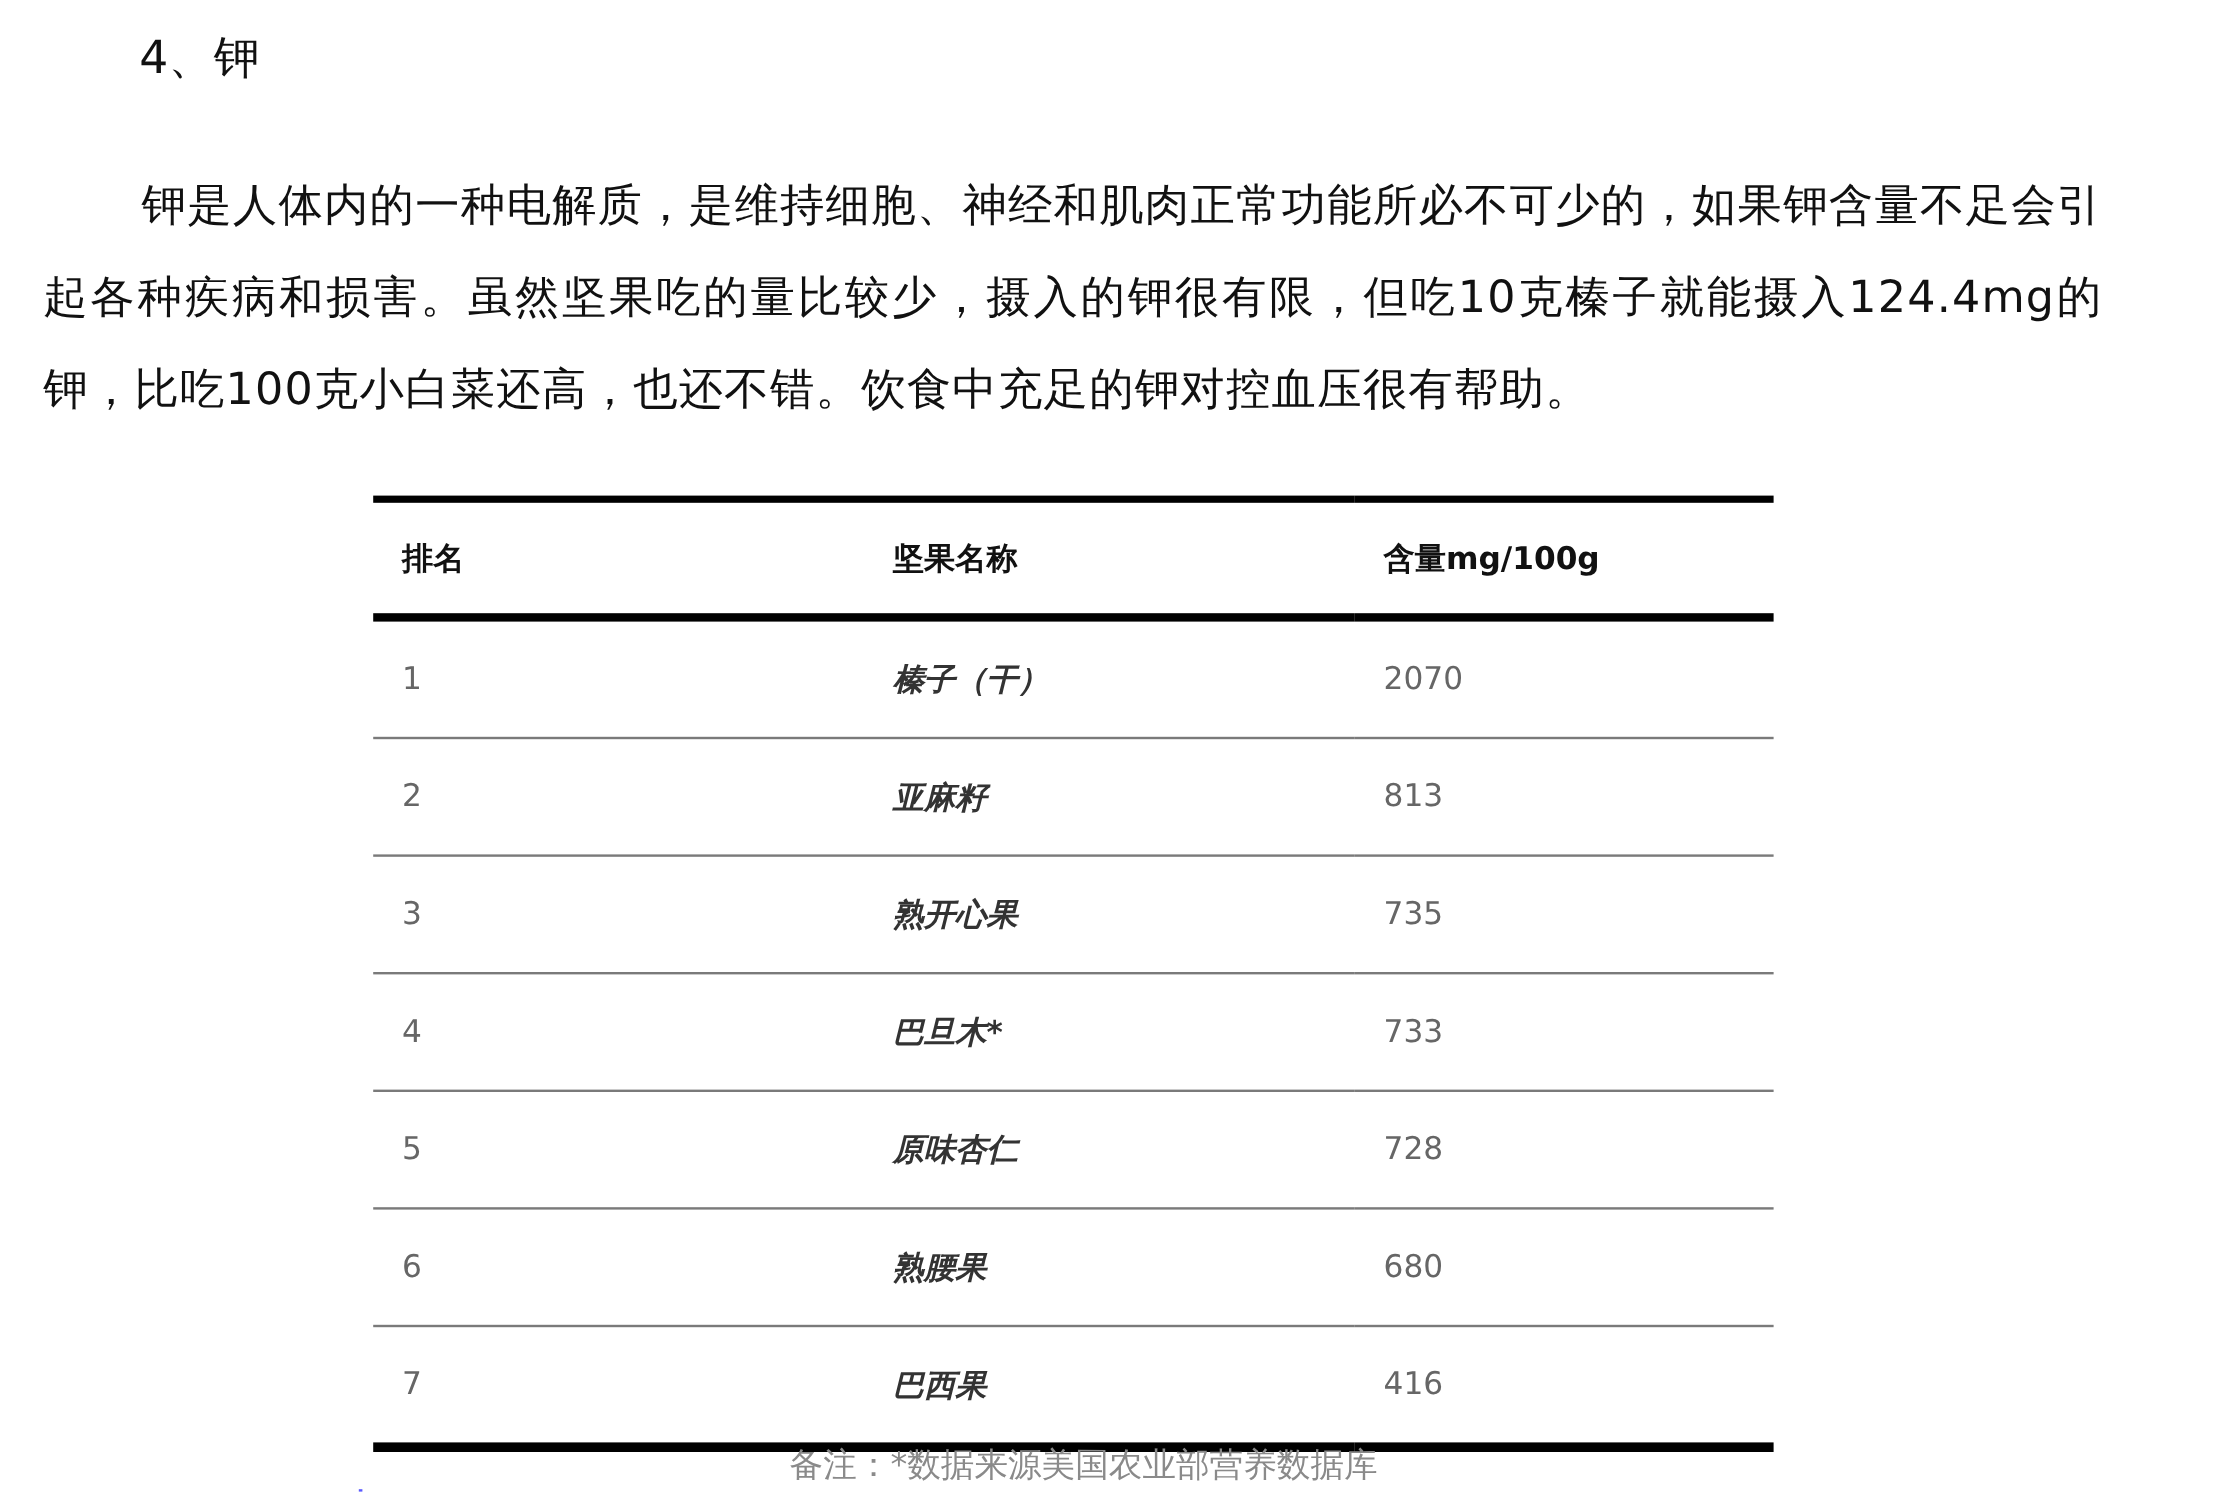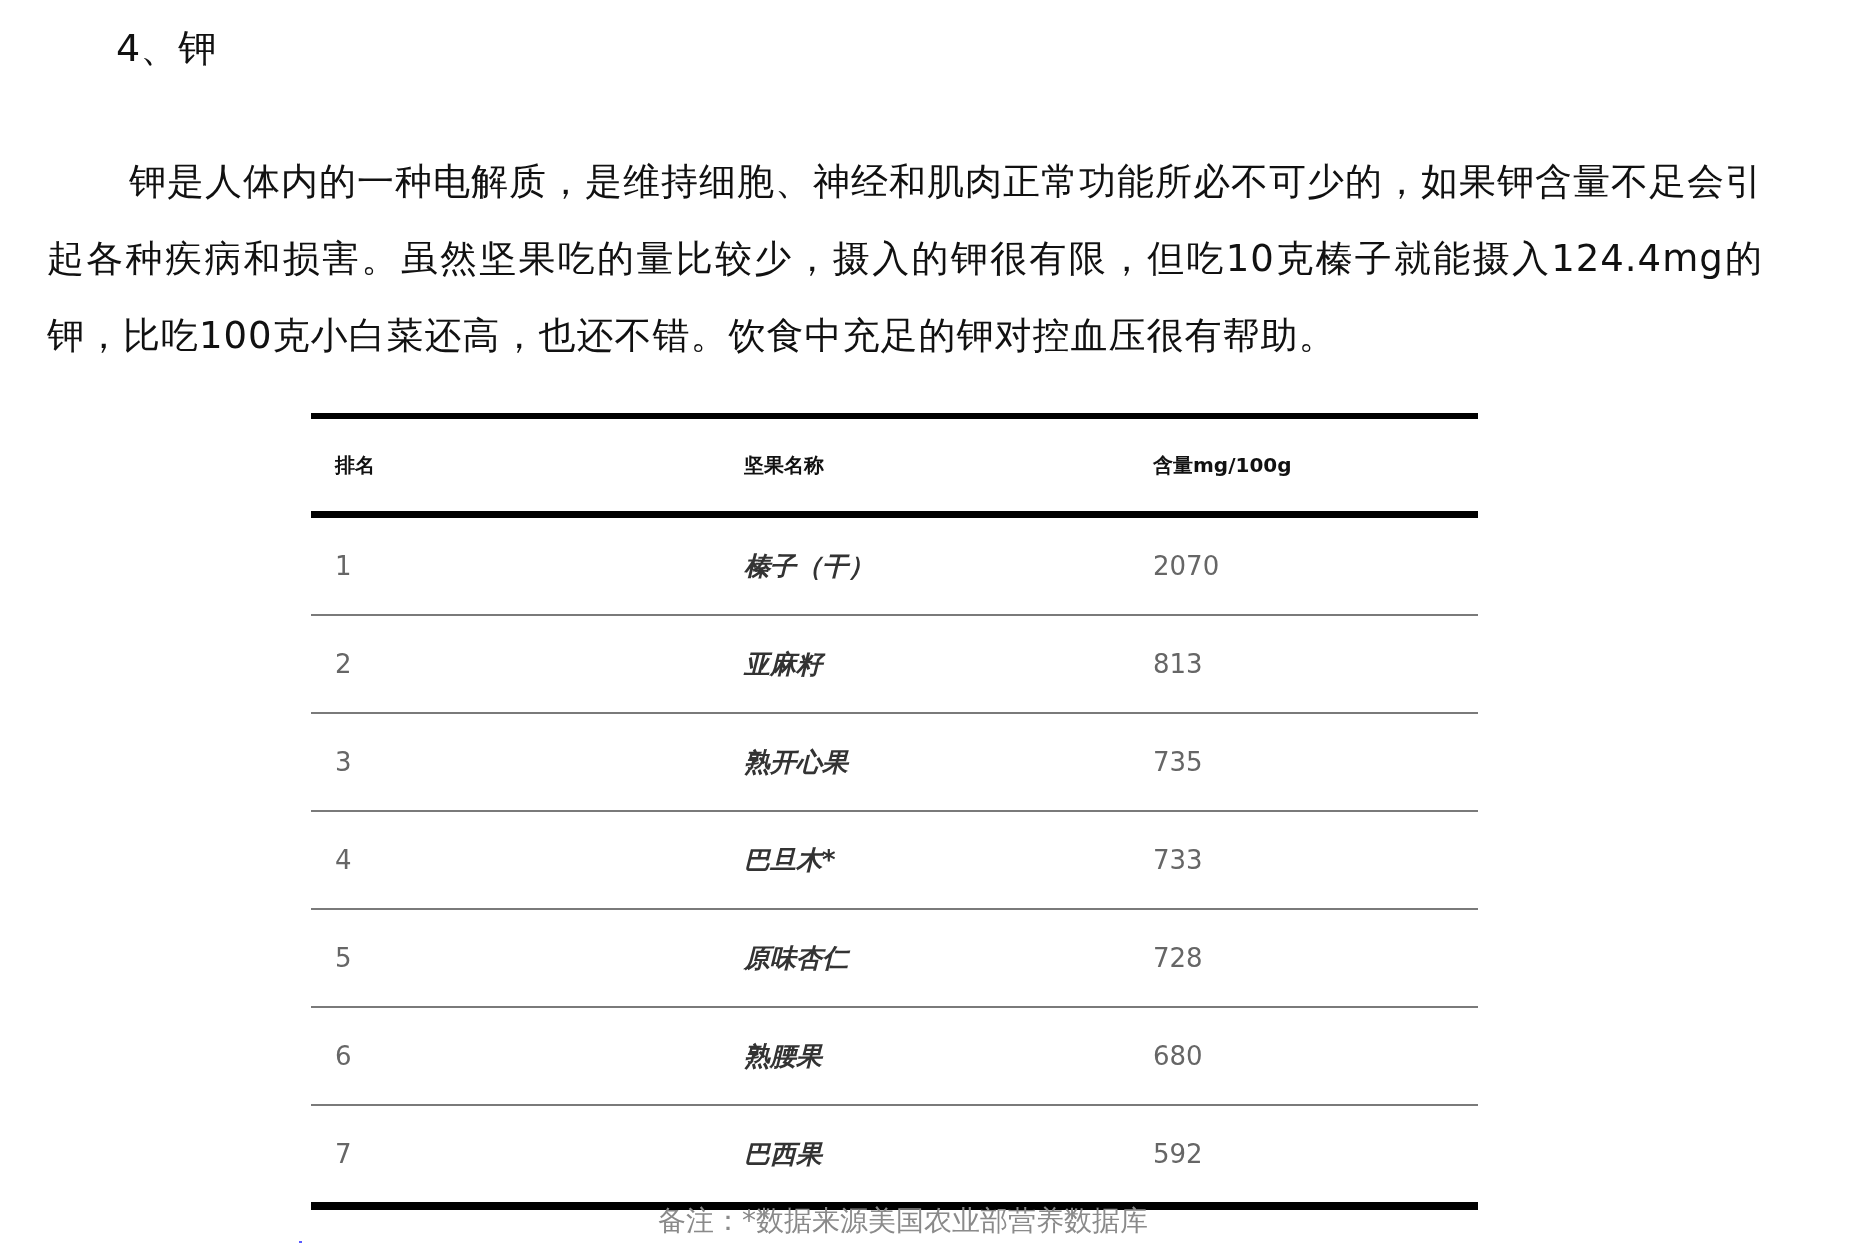--- a/index.html
+++ b/index.html
@@ -23,21 +23,21 @@
       line-height: 52px;
       margin: 0;
       font-weight: normal;
       color: #111111;
     }
     .body-paragraph {
       position: absolute;
       left: 36px;
       top: 132px;
       width: 1716px;
-      margin: 11px;
+      margin: 0;
       font-size: 37px;
       line-height: 77px;
       text-indent: 82px;
       text-align: justify;
       text-align-last: left;
       letter-spacing: 1px;
       color: #111111;
     }
     .data-table {
       position: absolute;
@@ -47,21 +47,21 @@
       border-collapse: collapse;
     }
     .data-table thead tr {
       border-top: 6px solid #000000;
       border-bottom: 7px solid #000000;
     }
     .data-table th {
       height: 92px;
       padding: 0 0 0 24px;
       text-align: left;
-      font-size: 20px;
+      font-size: 26px;
       font-weight: bold;
       color: #111111;
       vertical-align: middle;
     }
     .data-table td {
       height: 96px;
       padding: 0 0 0 24px;
       text-align: left;
       font-size: 26px;
       vertical-align: middle;
@@ -137,20 +137,20 @@
       <td class="cell-value">728</td>
     </tr>
     <tr>
       <td class="cell-rank">6</td>
       <td class="cell-name">熟腰果</td>
       <td class="cell-value">680</td>
     </tr>
     <tr>
       <td class="cell-rank">7</td>
       <td class="cell-name">巴西果</td>
-      <td class="cell-value">592</td>
+      <td class="cell-value">416</td>
     </tr>
   </tbody>
 </table>
 
 <p class="footnote">备注：*数据来源美国农业部营养数据库</p>
 
 <div class="stray-mark"></div>
 
 </body></html>

